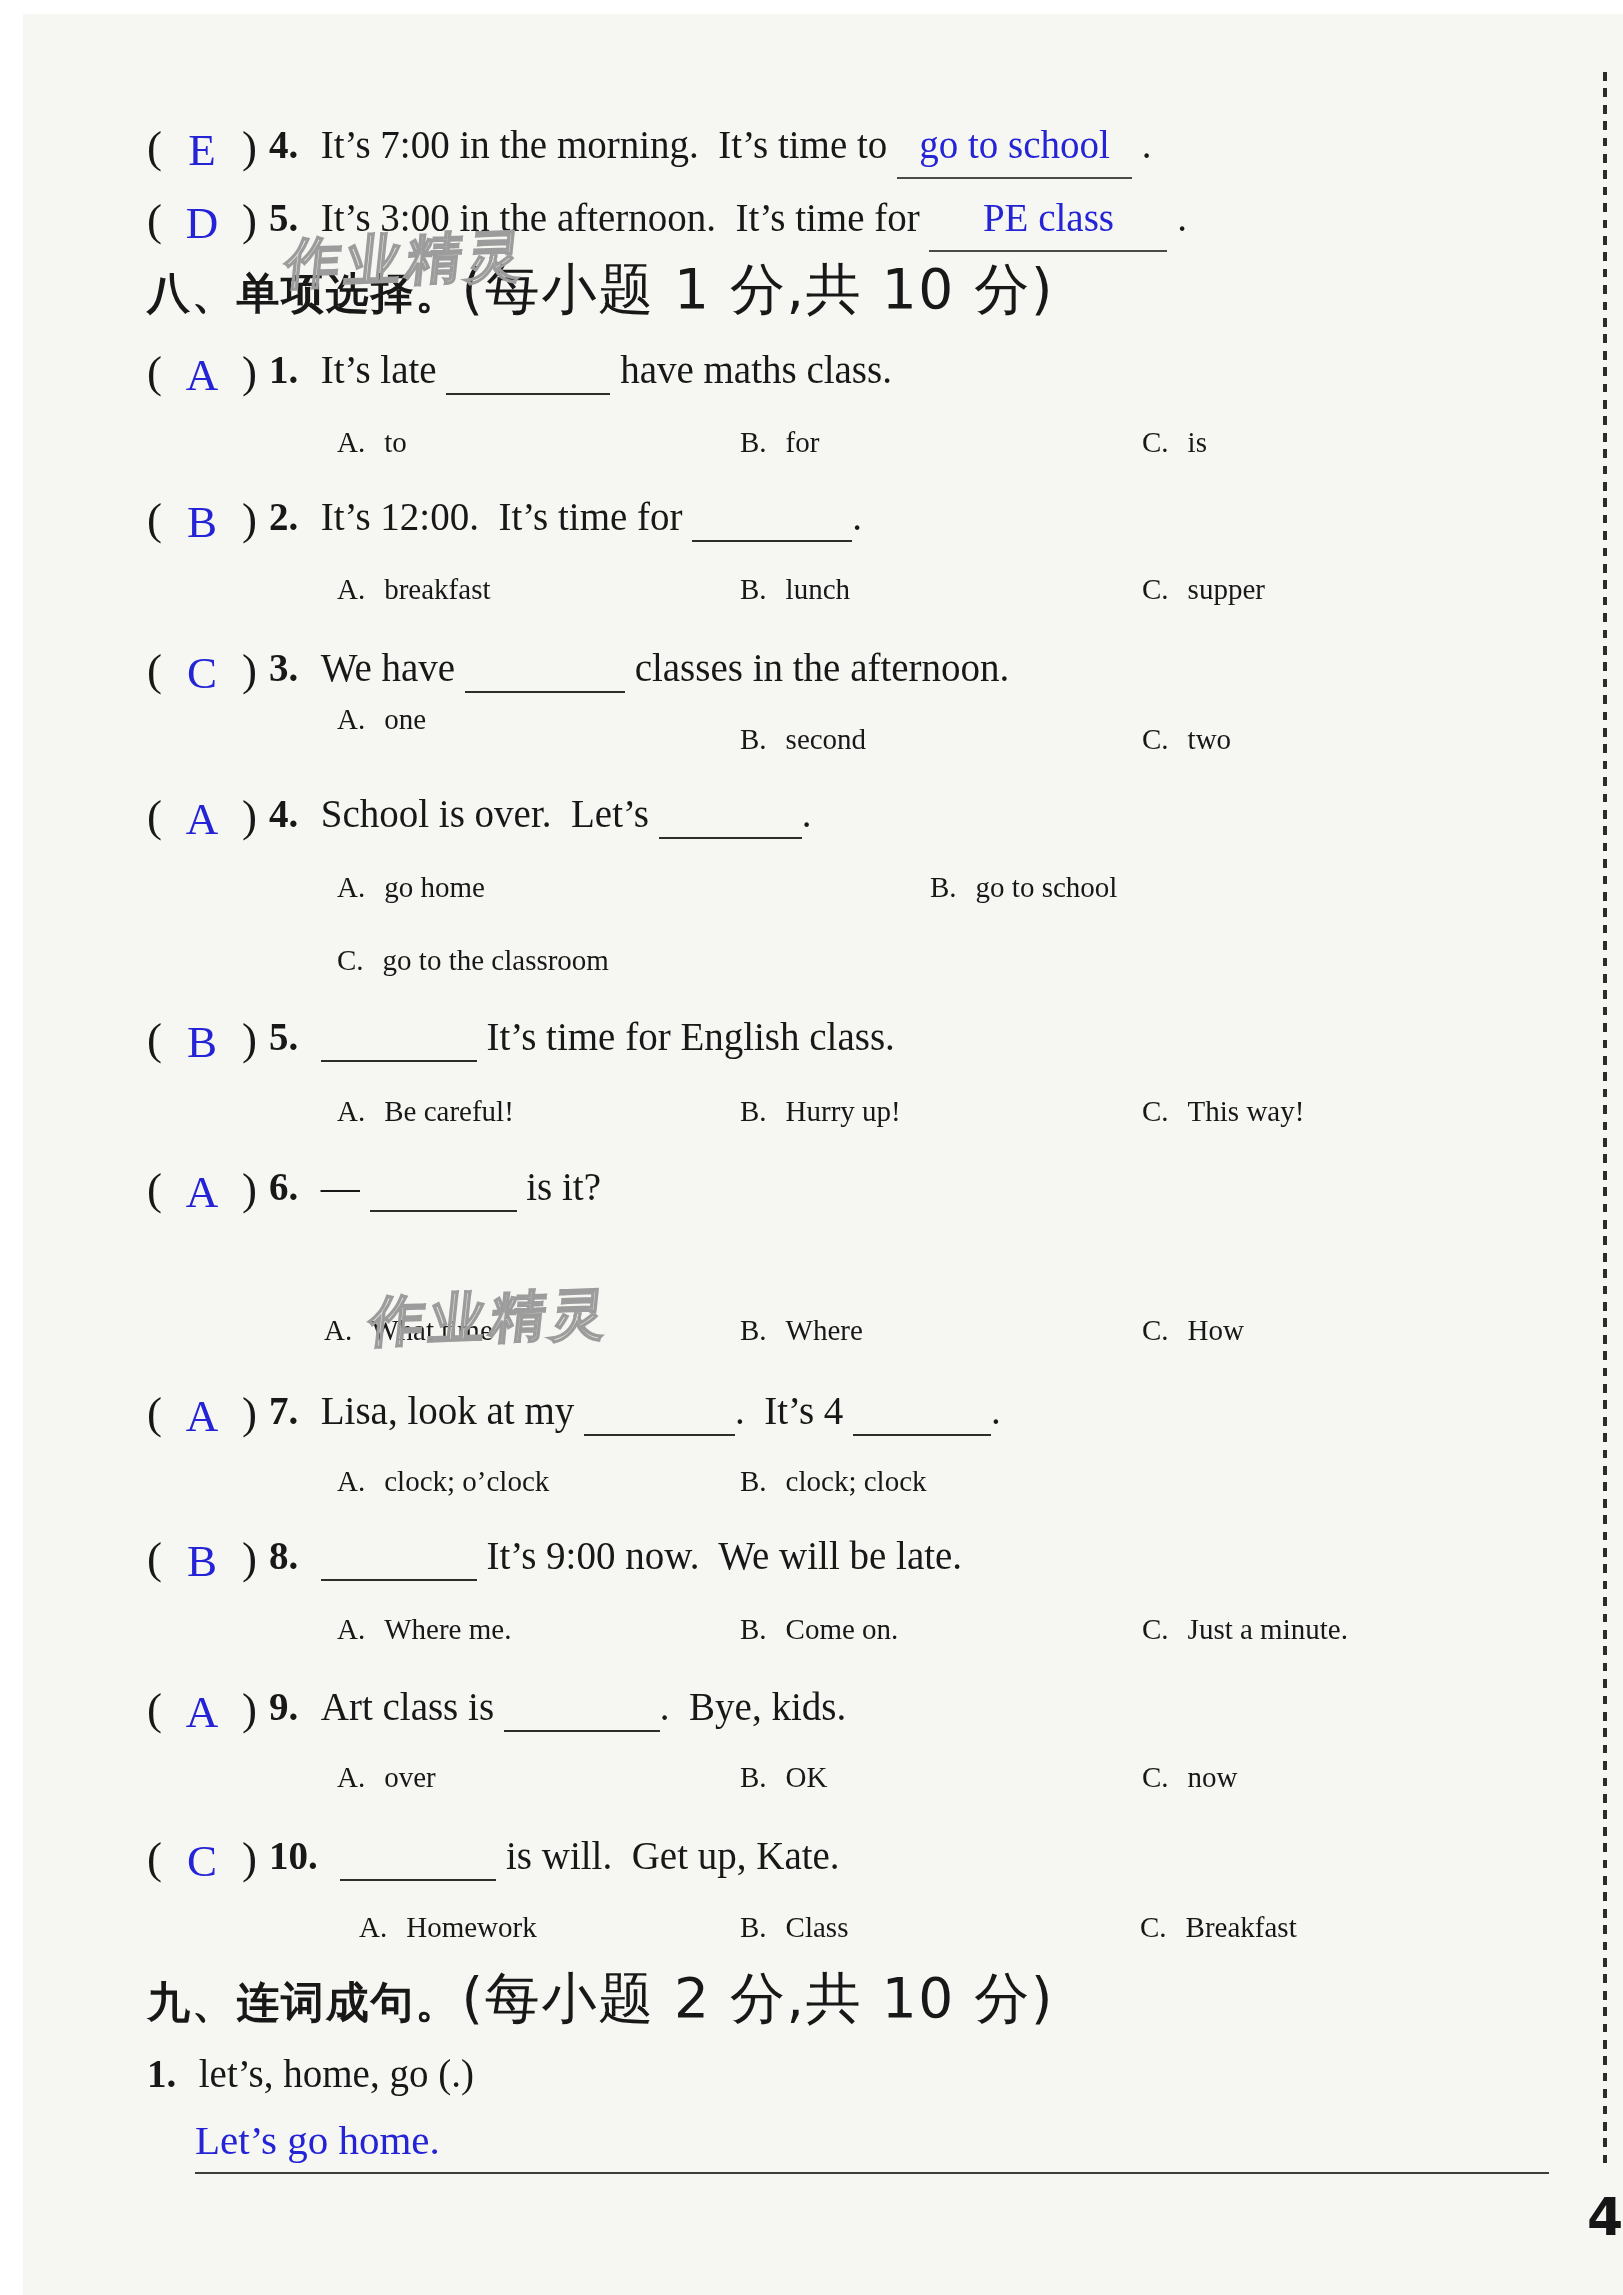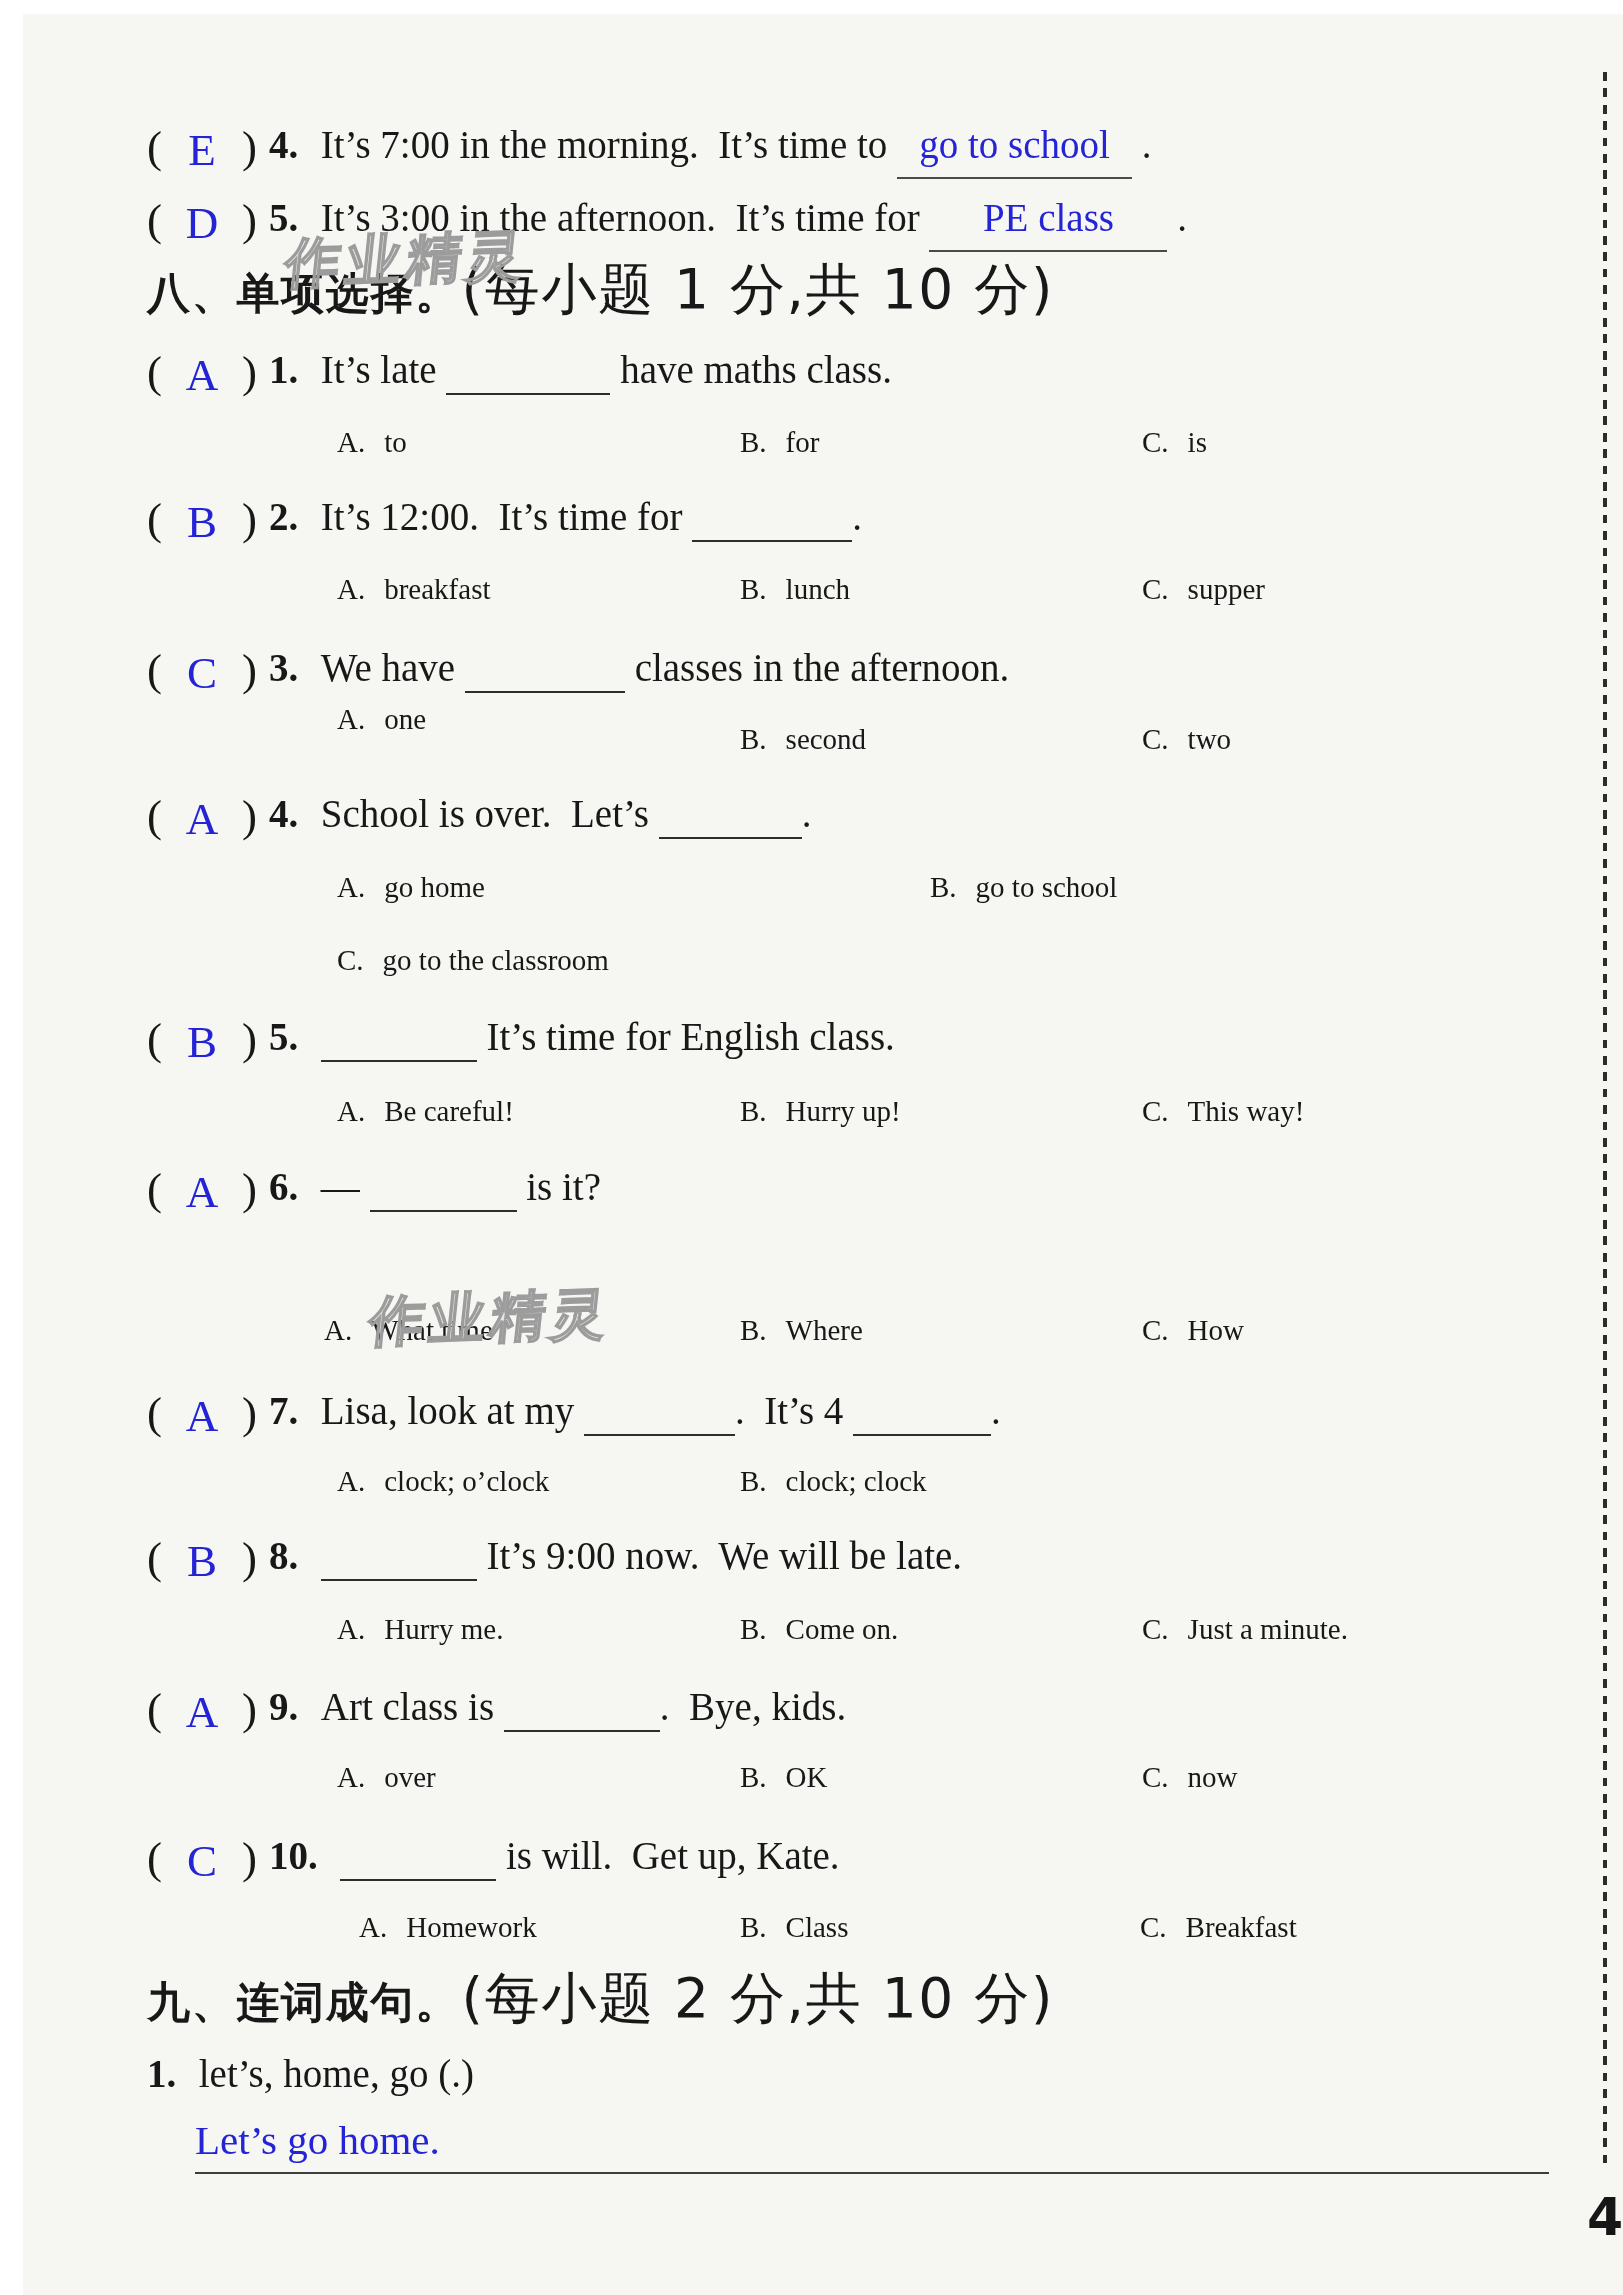--- a/index.html
+++ b/index.html
@@ -72,21 +72,21 @@
   <div class="row" style="top:1159px"><span class="paren">(</span><span class="ans">A</span><span class="paren">)</span><span class="qnum">6.</span><span class="qtext">— </span><span class="blank" style="width:147px"></span><span class="qtext"> is it?</span></div>
   <div class="opt" style="left:324px; top:1303px"><span>A.</span><span class="ot">What time</span></div>
   <div class="opt" style="left:740px; top:1303px"><span>B.</span><span class="ot">Where</span></div>
   <div class="opt" style="left:1142px; top:1303px"><span>C.</span><span class="ot">How</span></div>
 
   <div class="row" style="top:1383px"><span class="paren">(</span><span class="ans">A</span><span class="paren">)</span><span class="qnum">7.</span><span class="qtext">Lisa, look at my </span><span class="blank" style="width:151px"></span><span class="qtext">.  It’s 4 </span><span class="blank" style="width:138px"></span><span class="qtext">.</span></div>
   <div class="opt" style="left:337px; top:1454px"><span>A.</span><span class="ot">clock; o’clock</span></div>
   <div class="opt" style="left:740px; top:1454px"><span>B.</span><span class="ot">clock; clock</span></div>
 
   <div class="row" style="top:1528px"><span class="paren">(</span><span class="ans">B</span><span class="paren">)</span><span class="qnum">8.</span><span class="qtext"></span><span class="blank" style="width:156px"></span><span class="qtext"> It’s 9:00 now.  We will be late.</span></div>
-  <div class="opt" style="left:337px; top:1602px"><span>A.</span><span class="ot">Hurry me.</span></div>
+  <div class="opt" style="left:337px; top:1602px"><span>A.</span><span class="ot">Where me.</span></div>
   <div class="opt" style="left:740px; top:1602px"><span>B.</span><span class="ot">Come on.</span></div>
   <div class="opt" style="left:1142px; top:1602px"><span>C.</span><span class="ot">Just a minute.</span></div>
 
   <div class="row" style="top:1679px"><span class="paren">(</span><span class="ans">A</span><span class="paren">)</span><span class="qnum">9.</span><span class="qtext">Art class is </span><span class="blank" style="width:156px"></span><span class="qtext">.  Bye, kids.</span></div>
   <div class="opt" style="left:337px; top:1750px"><span>A.</span><span class="ot">over</span></div>
   <div class="opt" style="left:740px; top:1750px"><span>B.</span><span class="ot">OK</span></div>
   <div class="opt" style="left:1142px; top:1750px"><span>C.</span><span class="ot">now</span></div>
 
   <div class="row" style="top:1828px"><span class="paren">(</span><span class="ans">C</span><span class="paren">)</span><span class="qnum">10.</span><span class="qtext"></span><span class="blank" style="width:156px"></span><span class="qtext"> is will.  Get up, Kate.</span></div>
   <div class="opt" style="left:359px; top:1900px"><span>A.</span><span class="ot">Homework</span></div>

